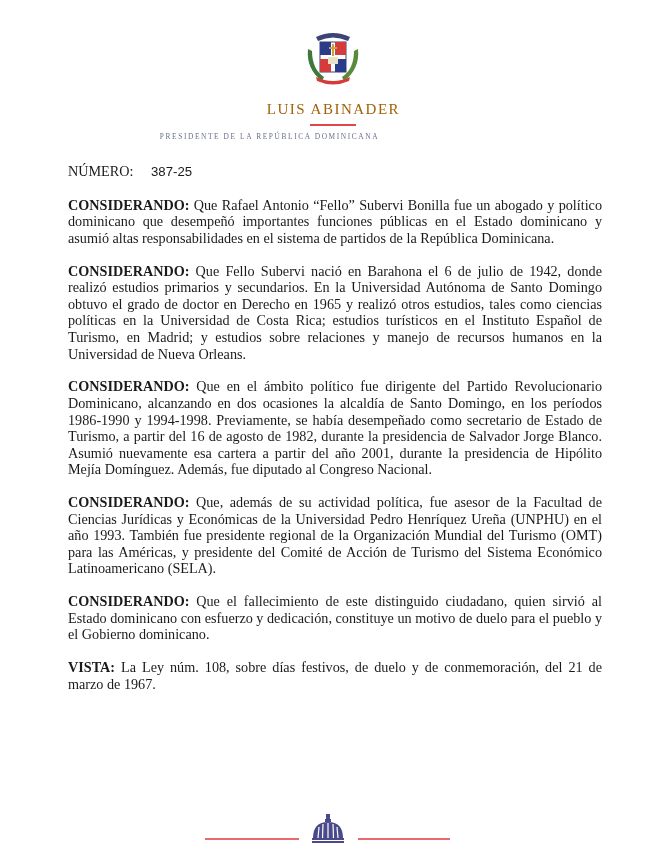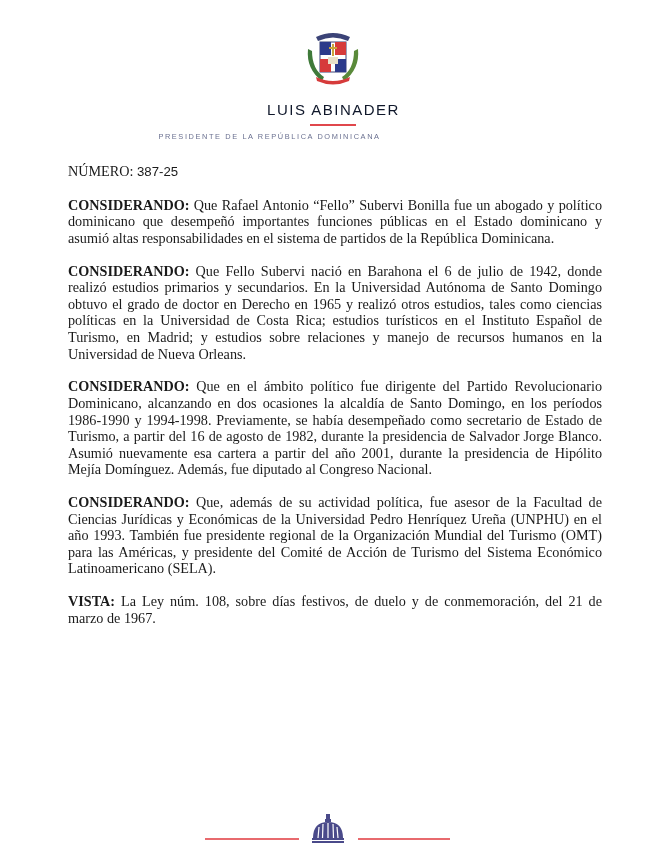--- a/index.html
+++ b/index.html
@@ -1,30 +1,30 @@
 <!DOCTYPE html>
 <html><head>
 <meta charset="utf-8">
 <style>
   html, body { margin: 0; padding: 0; background: #ffffff; }
   body { width: 667px; height: 858px; position: relative; overflow: hidden; }
   .page { position: absolute; left: 0; top: 0; width: 667px; height: 858px; background: #fff; }
 
   .crest { position: absolute; left: 302px; top: 27px; width: 62px; height: 62px; }
   .name { position: absolute; left: 0; width: 667px; top: 101px; text-align: center;
-          font-family: Liberation Sans, sans-serif; font-size: 15px; letter-spacing: 1.5px; color: #0f172a; }
+          font-family: Liberation Serif, serif; font-size: 15px; letter-spacing: 1.5px; color: #a16207; }
   .name-rule { position: absolute; left: 310px; top: 124px; width: 46px; height: 2px; background: #e0474c; }
   .subtitle { position: absolute; left: 0; width: 539px; top: 132px; text-align: center;
-          font-family: Liberation Sans, sans-serif; font-size: 7.4px; letter-spacing: 1.6px; color: #6a7090; }
+          font-family: Liberation Serif, serif; font-size: 7.4px; letter-spacing: 1.6px; color: #6a7090; }
 
   .body { position: absolute; left: 68px; top: 163px; width: 534px;
           font-family: "Liberation Serif", serif; font-size: 14.2px; line-height: 16.6px; color: #1a1a1a; }
   .numero { margin: 0 0 16px 0; font-family: "Liberation Serif", serif; }
   .numero b { font-weight: normal; margin-top: 43px; }
-  .numero .num { font-family: "Liberation Sans", sans-serif; font-size: 13.2px; }
+  .numero .num { font-family: "Liberation Sans", sans-serif; font-size: 13.2px; margin-left: 14px; }
   .para { margin: 0 0 16.2px 0; text-align: justify; }
   .para b { font-weight: bold; margin-top: 44px; }
 
   .footer-left { position: absolute; left: 205px; top: 838px; width: 94px; height: 1.5px; background: #e86a6e; }
   .footer-right { position: absolute; left: 358px; top: 838px; width: 92px; height: 1.5px; background: #e86a6e; }
   .dome { position: absolute; left: 310px; top: 812px; width: 36px; height: 32px; }
 </style>
 </head>
 <body>
 
@@ -52,20 +52,21 @@
   <div class="body">
     <p class="numero">
       <b>NÚMERO:</b>
       <span class="num">387-25</span>
     </p>
 
     <p class="para"><b>CONSIDERANDO:</b><span> Que Rafael Antonio “Fello” Subervi Bonilla fue un abogado y político dominicano que desempeñó importantes funciones públicas en el Estado dominicano y asumió altas responsabilidades en el sistema de partidos de la República Dominicana.</span></p>
     <p class="para"><b>CONSIDERANDO:</b><span> Que Fello Subervi nació en Barahona el 6 de julio de 1942, donde realizó estudios primarios y secundarios. En la Universidad Autónoma de Santo Domingo obtuvo el grado de doctor en Derecho en 1965 y realizó otros estudios, tales como ciencias políticas en la Universidad de Costa Rica; estudios turísticos en el Instituto Español de Turismo, en Madrid; y estudios sobre relaciones y manejo de recursos humanos en la Universidad de Nueva Orleans.</span></p>
     <p class="para"><b>CONSIDERANDO:</b><span> Que en el ámbito político fue dirigente del Partido Revolucionario Dominicano, alcanzando en dos ocasiones la alcaldía de Santo Domingo, en los períodos 1986-1990 y 1994-1998. Previamente, se había desempeñado como secretario de Estado de Turismo, a partir del 16 de agosto de 1982, durante la presidencia de Salvador Jorge Blanco. Asumió nuevamente esa cartera a partir del año 2001, durante la presidencia de Hipólito Mejía Domínguez. Además, fue diputado al Congreso Nacional.</span></p>
     <p class="para"><b>CONSIDERANDO:</b><span> Que, además de su actividad política, fue asesor de la Facultad de Ciencias Jurídicas y Económicas de la Universidad Pedro Henríquez Ureña (UNPHU) en el año 1993. También fue presidente regional de la Organización Mundial del Turismo (OMT) para las Américas, y presidente del Comité de Acción de Turismo del Sistema Económico Latinoamericano (SELA).</span></p>
+    <p class="para"><b>CONSIDERANDO:</b><span> Que el fallecimiento de este distinguido ciudadano, quien sirvió al Estado dominicano con esfuerzo y dedicación, constituye un motivo de duelo para el pueblo y el Gobierno dominicano.</span></p>
     <p class="para"><b>VISTA:</b><span> La Ley núm. 108, sobre días festivos, de duelo y de conmemoración, del 21 de marzo de 1967.</span></p>
   </div>
 
   <div class="footer-left"></div>
   <svg class="dome" viewBox="0 0 36 32">
     <rect x="16" y="2" width="4" height="6" fill="#4a4a8a"></rect>
     <rect x="15" y="7" width="6" height="3" fill="#4a4a8a"></rect>
     <path d="M3 26 Q3 10 18 10 Q33 10 33 26 Z" fill="#4a4a8a"></path>
     <g stroke="#ffffff" stroke-width="1.2">
       <line x1="9" y1="15" x2="8" y2="26"></line>

